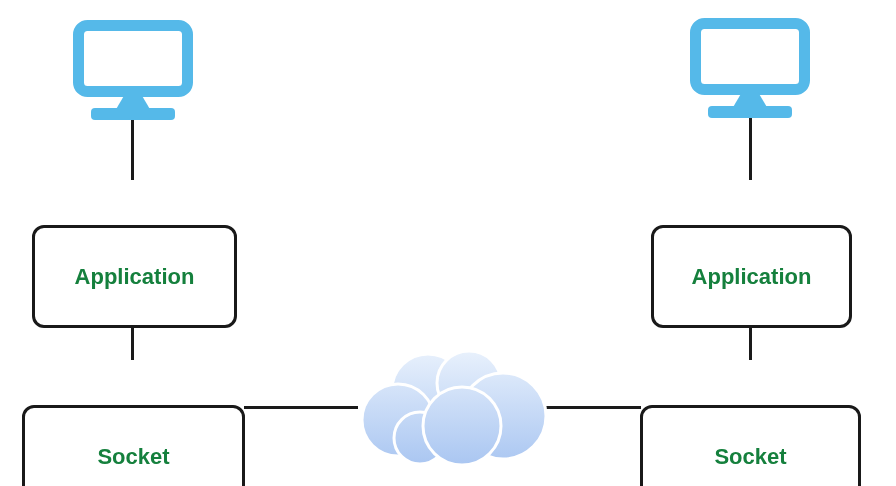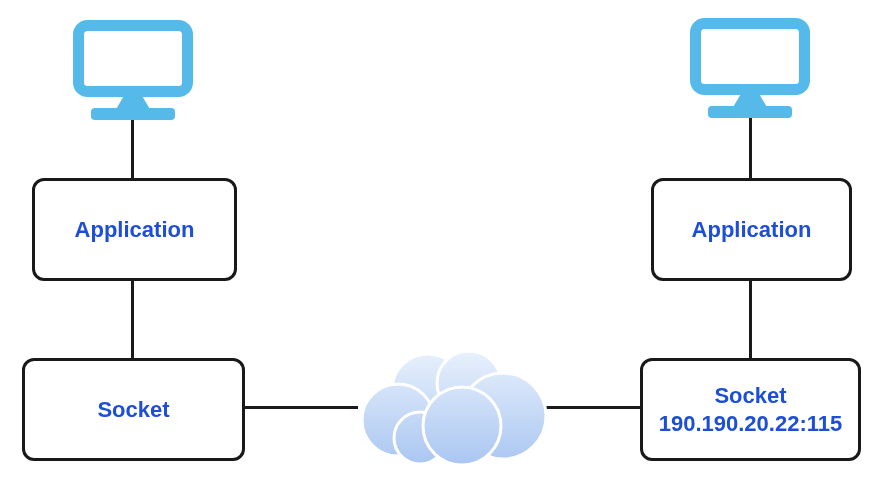--- a/index.html
+++ b/index.html
@@ -25,24 +25,25 @@
     position: absolute;
     box-sizing: border-box;
     background: #ffffff;
     border: 3px solid #191919;
     border-radius: 12px;
     display: flex;
     flex-direction: column;
     align-items: center;
     justify-content: center;
     text-align: left;
-    color: #1d4ed8;
+    color: #15803d;
     font-weight: bold;
     font-size: 22px;
     line-height: 28px;
+    margin-top: 47px;
   }
   .icon-wrap { position: absolute; }
 </style>
 </head>
 <body>
 
 <div class="canvas">
 
   <div class="connector v" style="left:131px; top:118px; height:62px;"></div>
   <div class="connector v" style="left:131px; top:279px; height:81px;"></div>
@@ -74,21 +75,20 @@
   <div class="node-box" style="left:651px; top:178px; width:201px; height:103px;">
     <span>Application</span>
   </div>
 
   <div class="node-box" style="left:22px; top:358px; width:223px; height:103px;">
     <span>Socket</span>
   </div>
 
   <div class="node-box" style="left:640px; top:358px; width:221px; height:103px;">
     <span>Socket</span>
-    <span>190.190.20.22:115</span>
   </div>
 
   <div class="icon-wrap" style="left:356px; top:342px;">
     <svg width="192" height="126" viewBox="0 0 192 126">
       <defs>
         <linearGradient id="cloudGrad" x1="0" y1="0" x2="0" y2="126" gradientUnits="userSpaceOnUse">
           <stop offset="0" stop-color="#EDF4FD"></stop>
           <stop offset="1" stop-color="#A8C5F1"></stop>
         </linearGradient>
       </defs>

